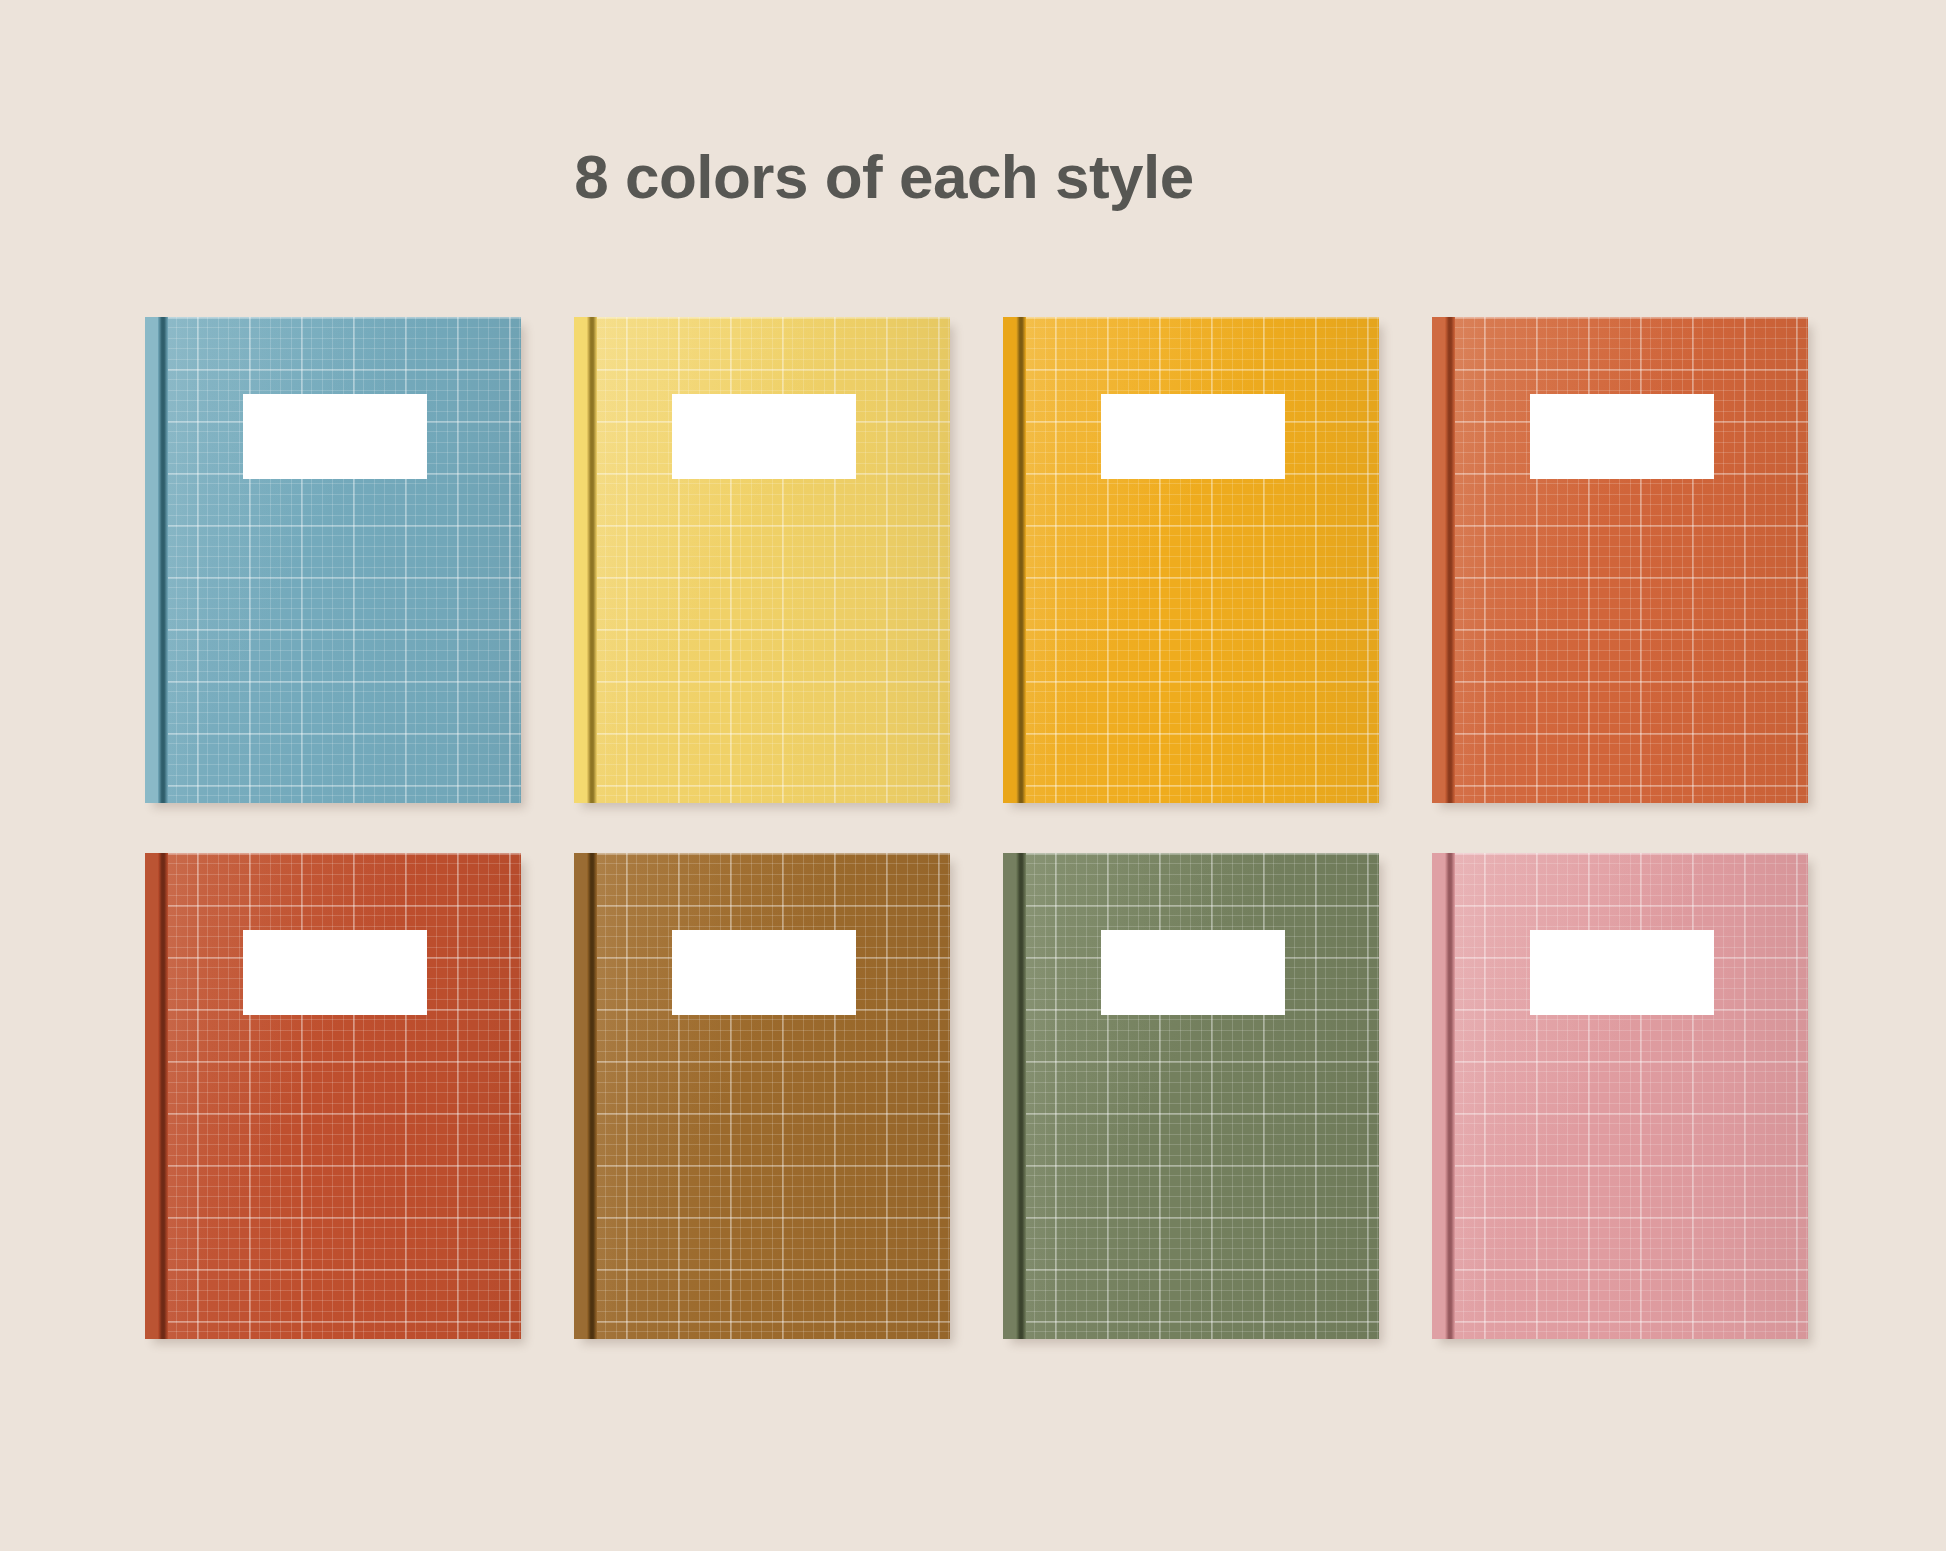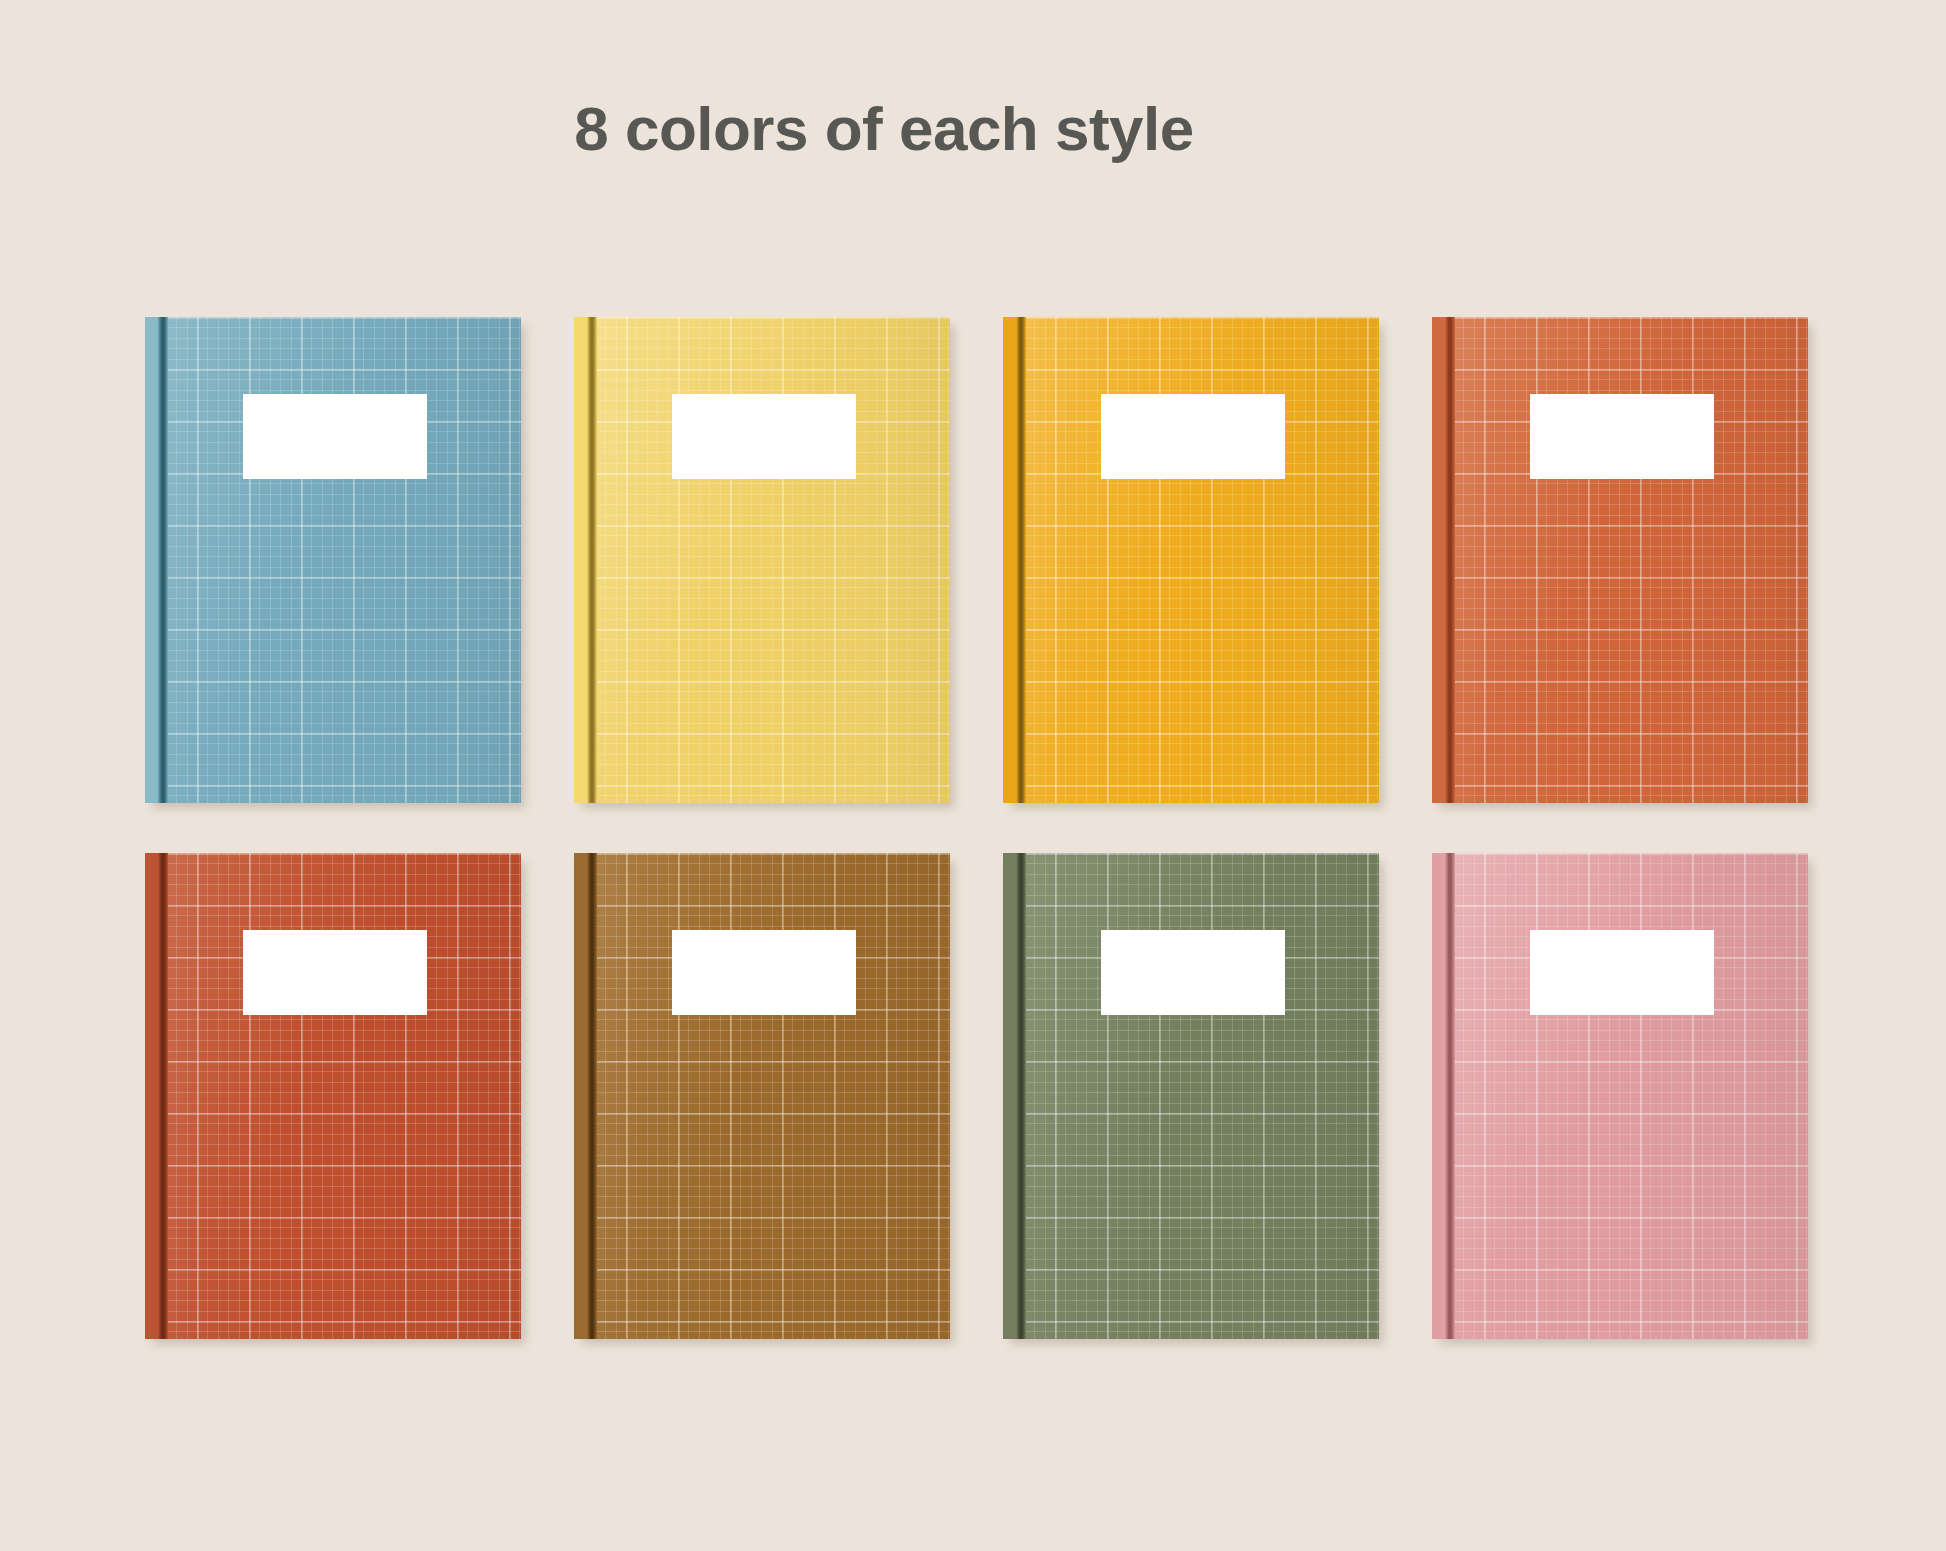--- a/index.html
+++ b/index.html
@@ -23,23 +23,22 @@
   }
 
   
   #title-bar {
     position: absolute;
     left: 0;
     top: 0;
     width: 1768px;
     height: 250px;
     display: flex;
-    align-items: center;
+    align-items: flex-end;
     justify-content: center;
-    margin-top: 20px;
   }
   #page-title {
     font-family: "Liberation Sans", sans-serif;
     font-size: 62px;
     font-weight: 700;
     color: #575753;
     letter-spacing: -0.5px;
     white-space: pre;
     text-align: center;
     line-height: 1;

